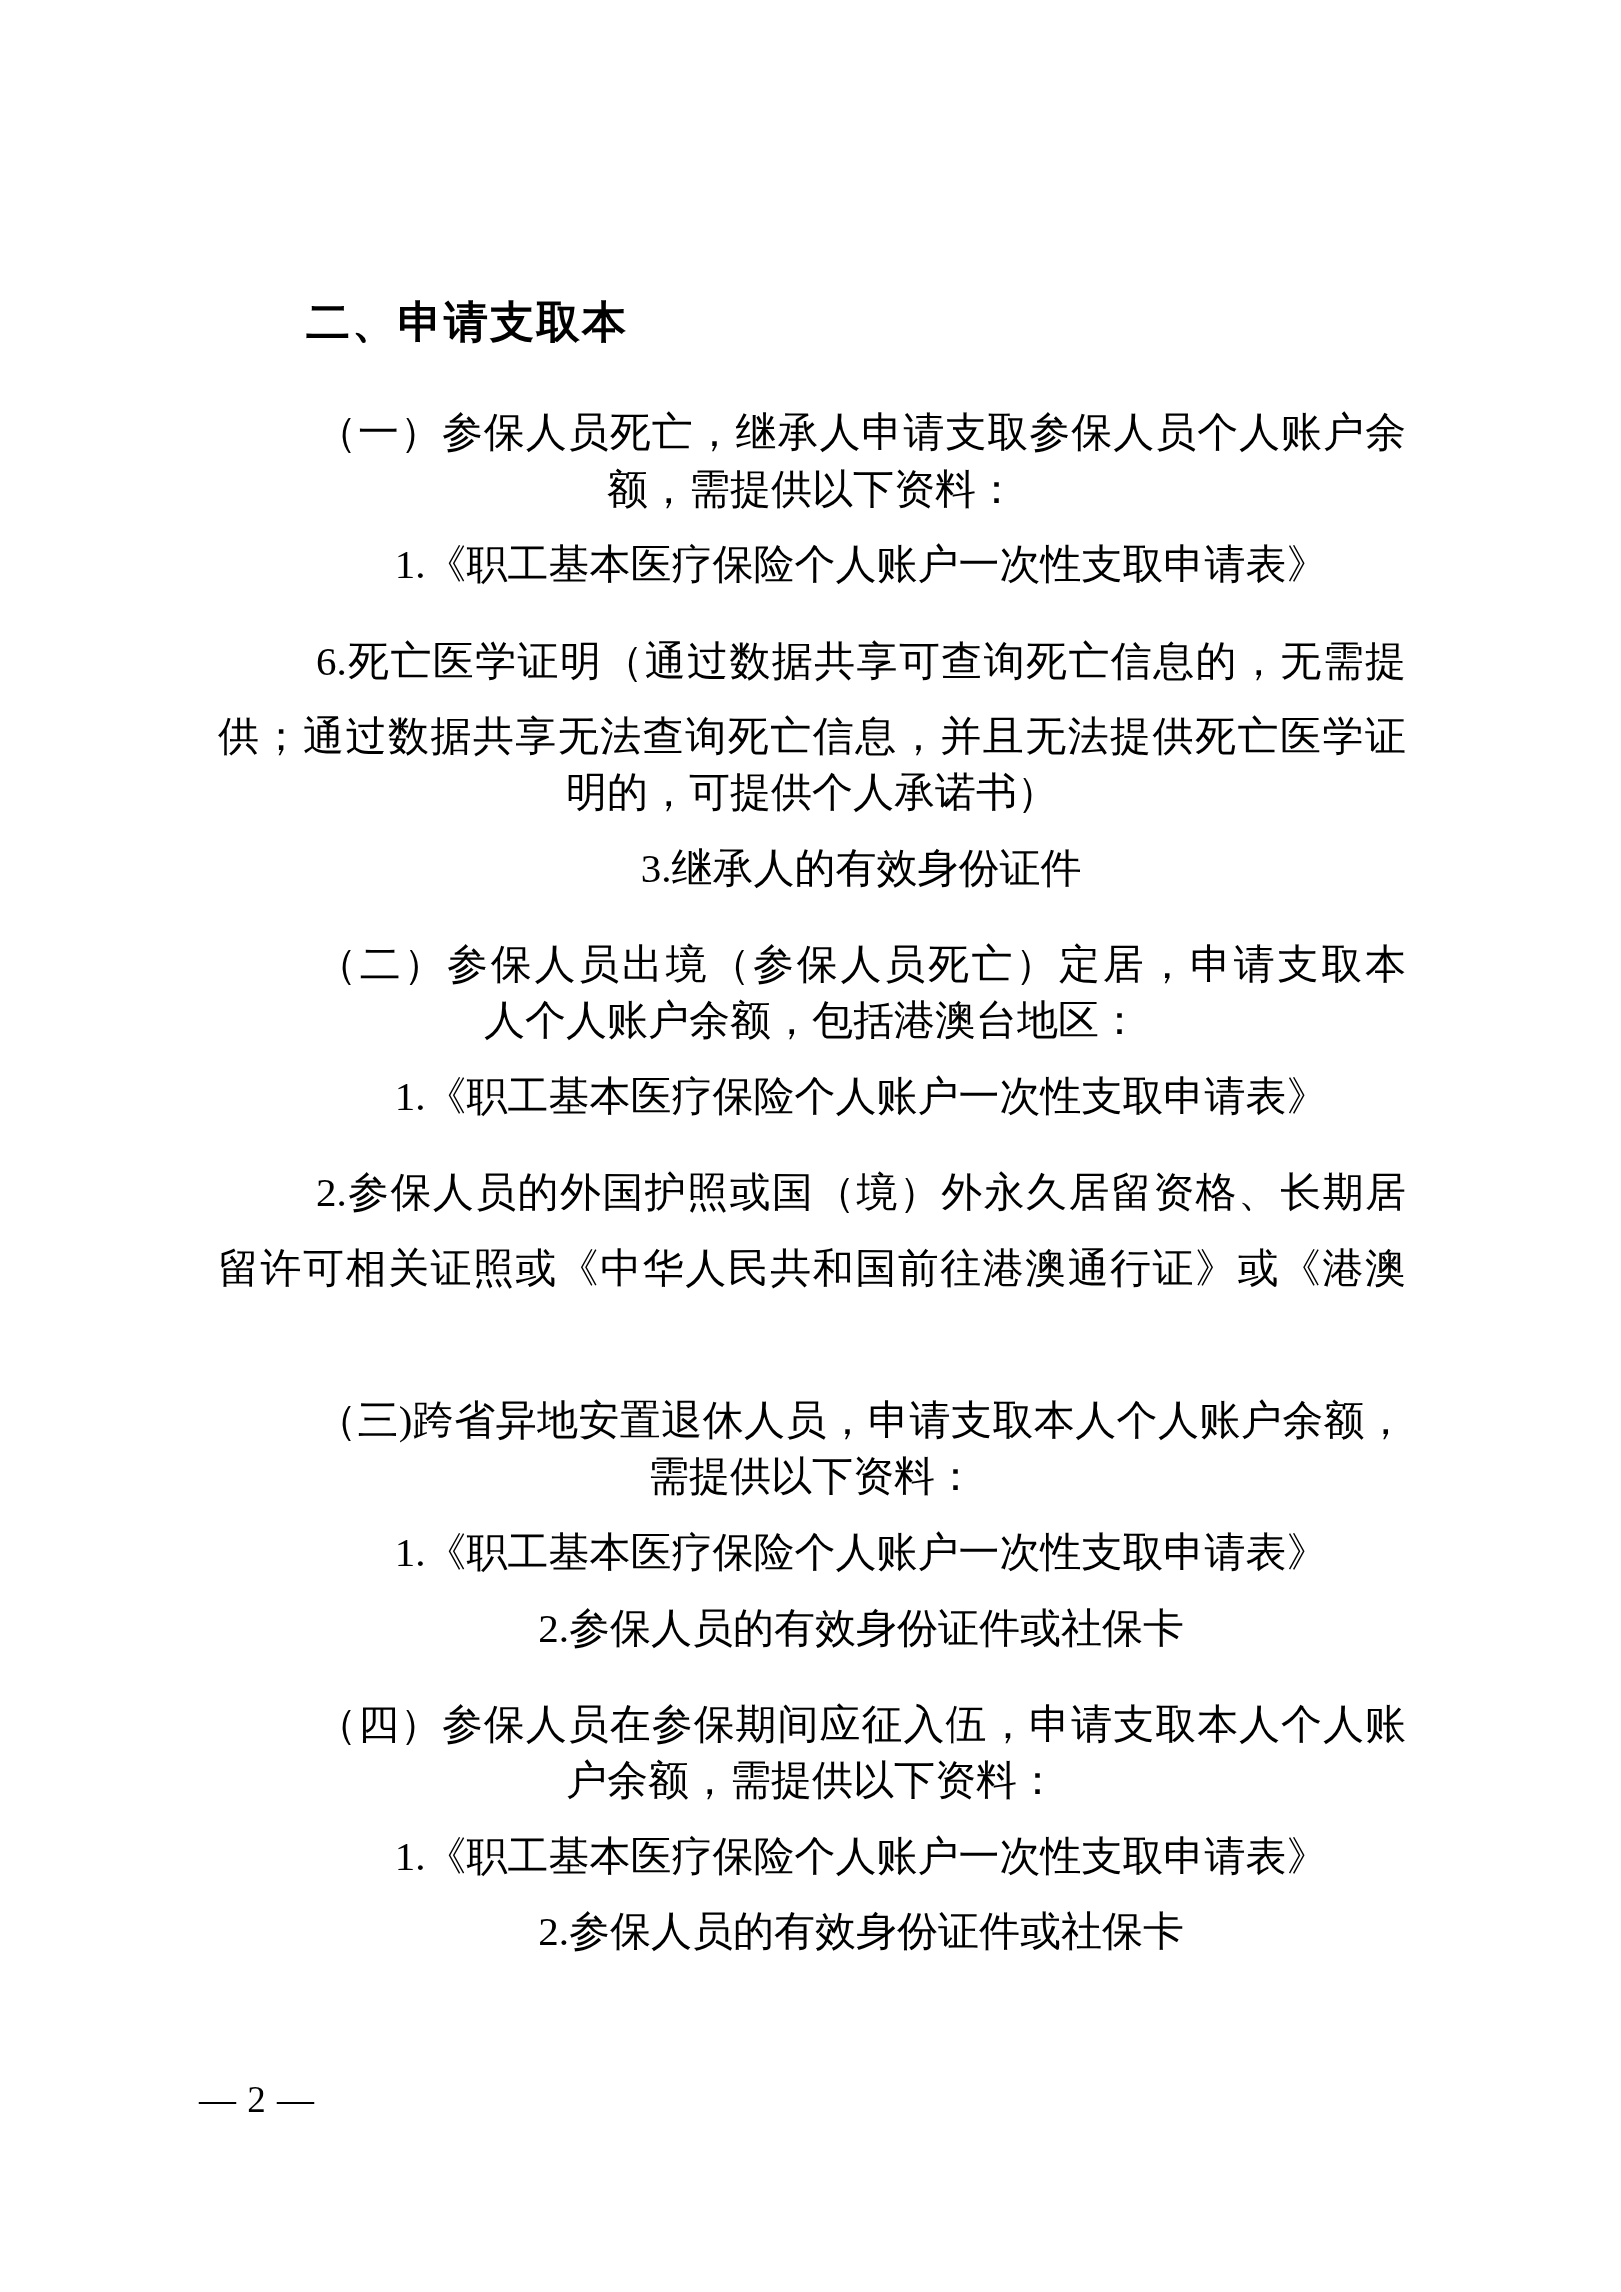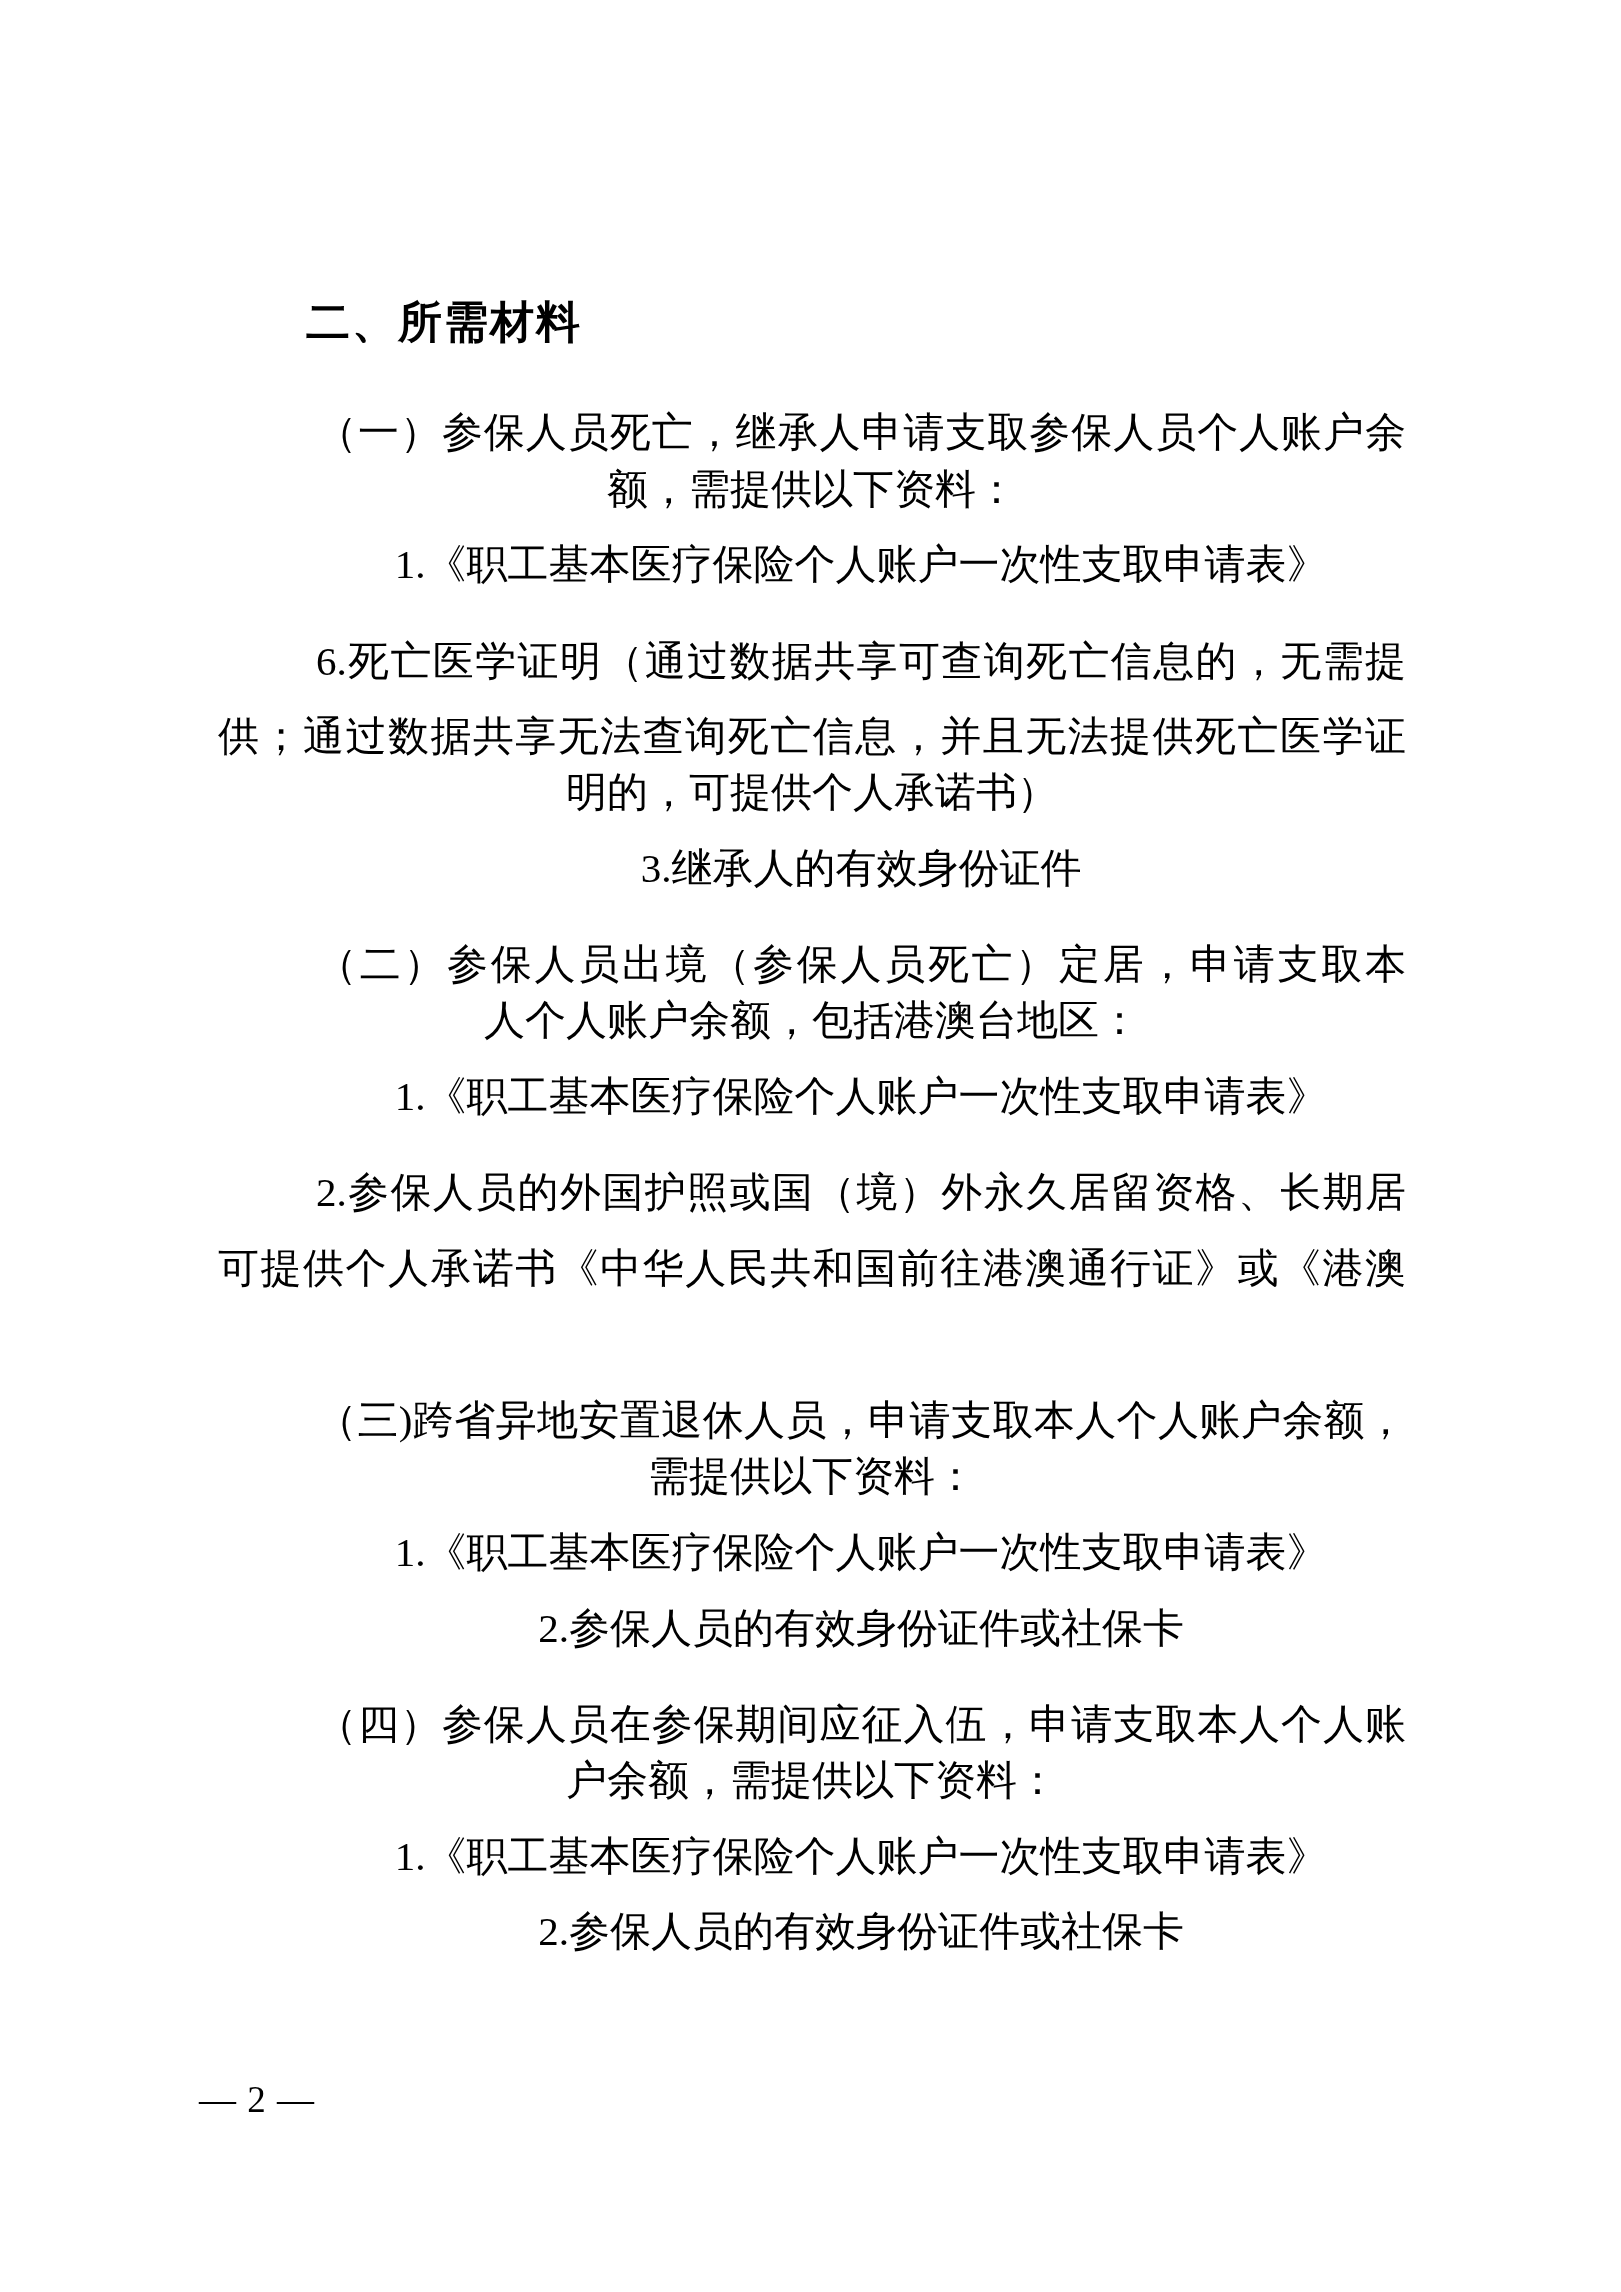--- a/index.html
+++ b/index.html
@@ -55,34 +55,34 @@
     line-height: 47px;
     letter-spacing: 1px;
     white-space: pre;
   }
 </style>
 </head>
 <body>
 
 <div class="page">
 
-  <div class="heading" style="top:294px">二、所需材料</div>
+  <div class="heading" style="top:294px">二、申请支取本</div>
 
   <div class="line indent just" style="top:385px">（一）参保人员死亡，继承人申请支取参保人员个人账户余</div>
   <div class="line" style="top:462px">额，需提供以下资料：</div>
   <div class="line indent" style="top:537px">1.《职工基本医疗保险个人账户一次性支取申请表》</div>
   <div class="line indent just" style="top:614px">6.死亡医学证明（通过数据共享可查询死亡信息的，无需提</div>
   <div class="line just" style="top:689px">供；通过数据共享无法查询死亡信息，并且无法提供死亡医学证</div>
   <div class="line" style="top:765px">明的，可提供个人承诺书）</div>
   <div class="line indent" style="top:841px">3.继承人的有效身份证件</div>
   <div class="line indent just" style="top:917px">（二）参保人员出境（参保人员死亡）定居，申请支取本</div>
   <div class="line" style="top:993px">人个人账户余额，包括港澳台地区：</div>
   <div class="line indent" style="top:1069px">1.《职工基本医疗保险个人账户一次性支取申请表》</div>
   <div class="line indent just" style="top:1145px">2.参保人员的外国护照或国（境）外永久居留资格、长期居</div>
-  <div class="line just" style="top:1221px">可提供个人承诺书《中华人民共和国前往港澳通行证》或《港澳</div>
+  <div class="line just" style="top:1221px">留许可相关证照或《中华人民共和国前往港澳通行证》或《港澳</div>
   <div class="line indent just" style="top:1373px">（三)跨省异地安置退休人员，申请支取本人个人账户余额，</div>
   <div class="line" style="top:1449px">需提供以下资料：</div>
   <div class="line indent" style="top:1525px">1.《职工基本医疗保险个人账户一次性支取申请表》</div>
   <div class="line indent" style="top:1601px">2.参保人员的有效身份证件或社保卡</div>
   <div class="line indent just" style="top:1677px">（四）参保人员在参保期间应征入伍，申请支取本人个人账</div>
   <div class="line" style="top:1753px">户余额，需提供以下资料：</div>
   <div class="line indent" style="top:1829px">1.《职工基本医疗保险个人账户一次性支取申请表》</div>
   <div class="line indent" style="top:1904px">2.参保人员的有效身份证件或社保卡</div>
 
   <div class="footer" style="top:2076px">— 2 —</div>

